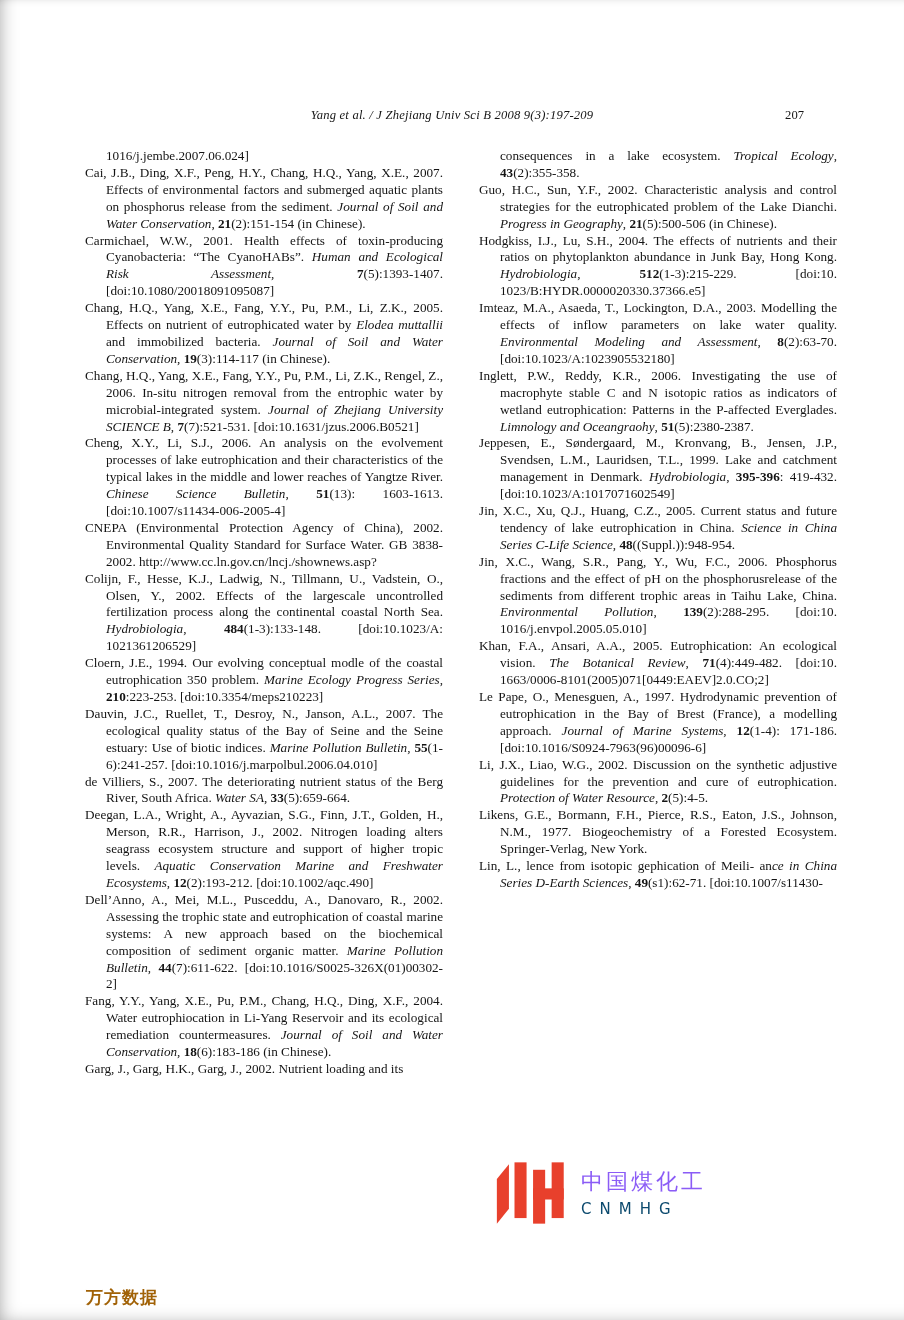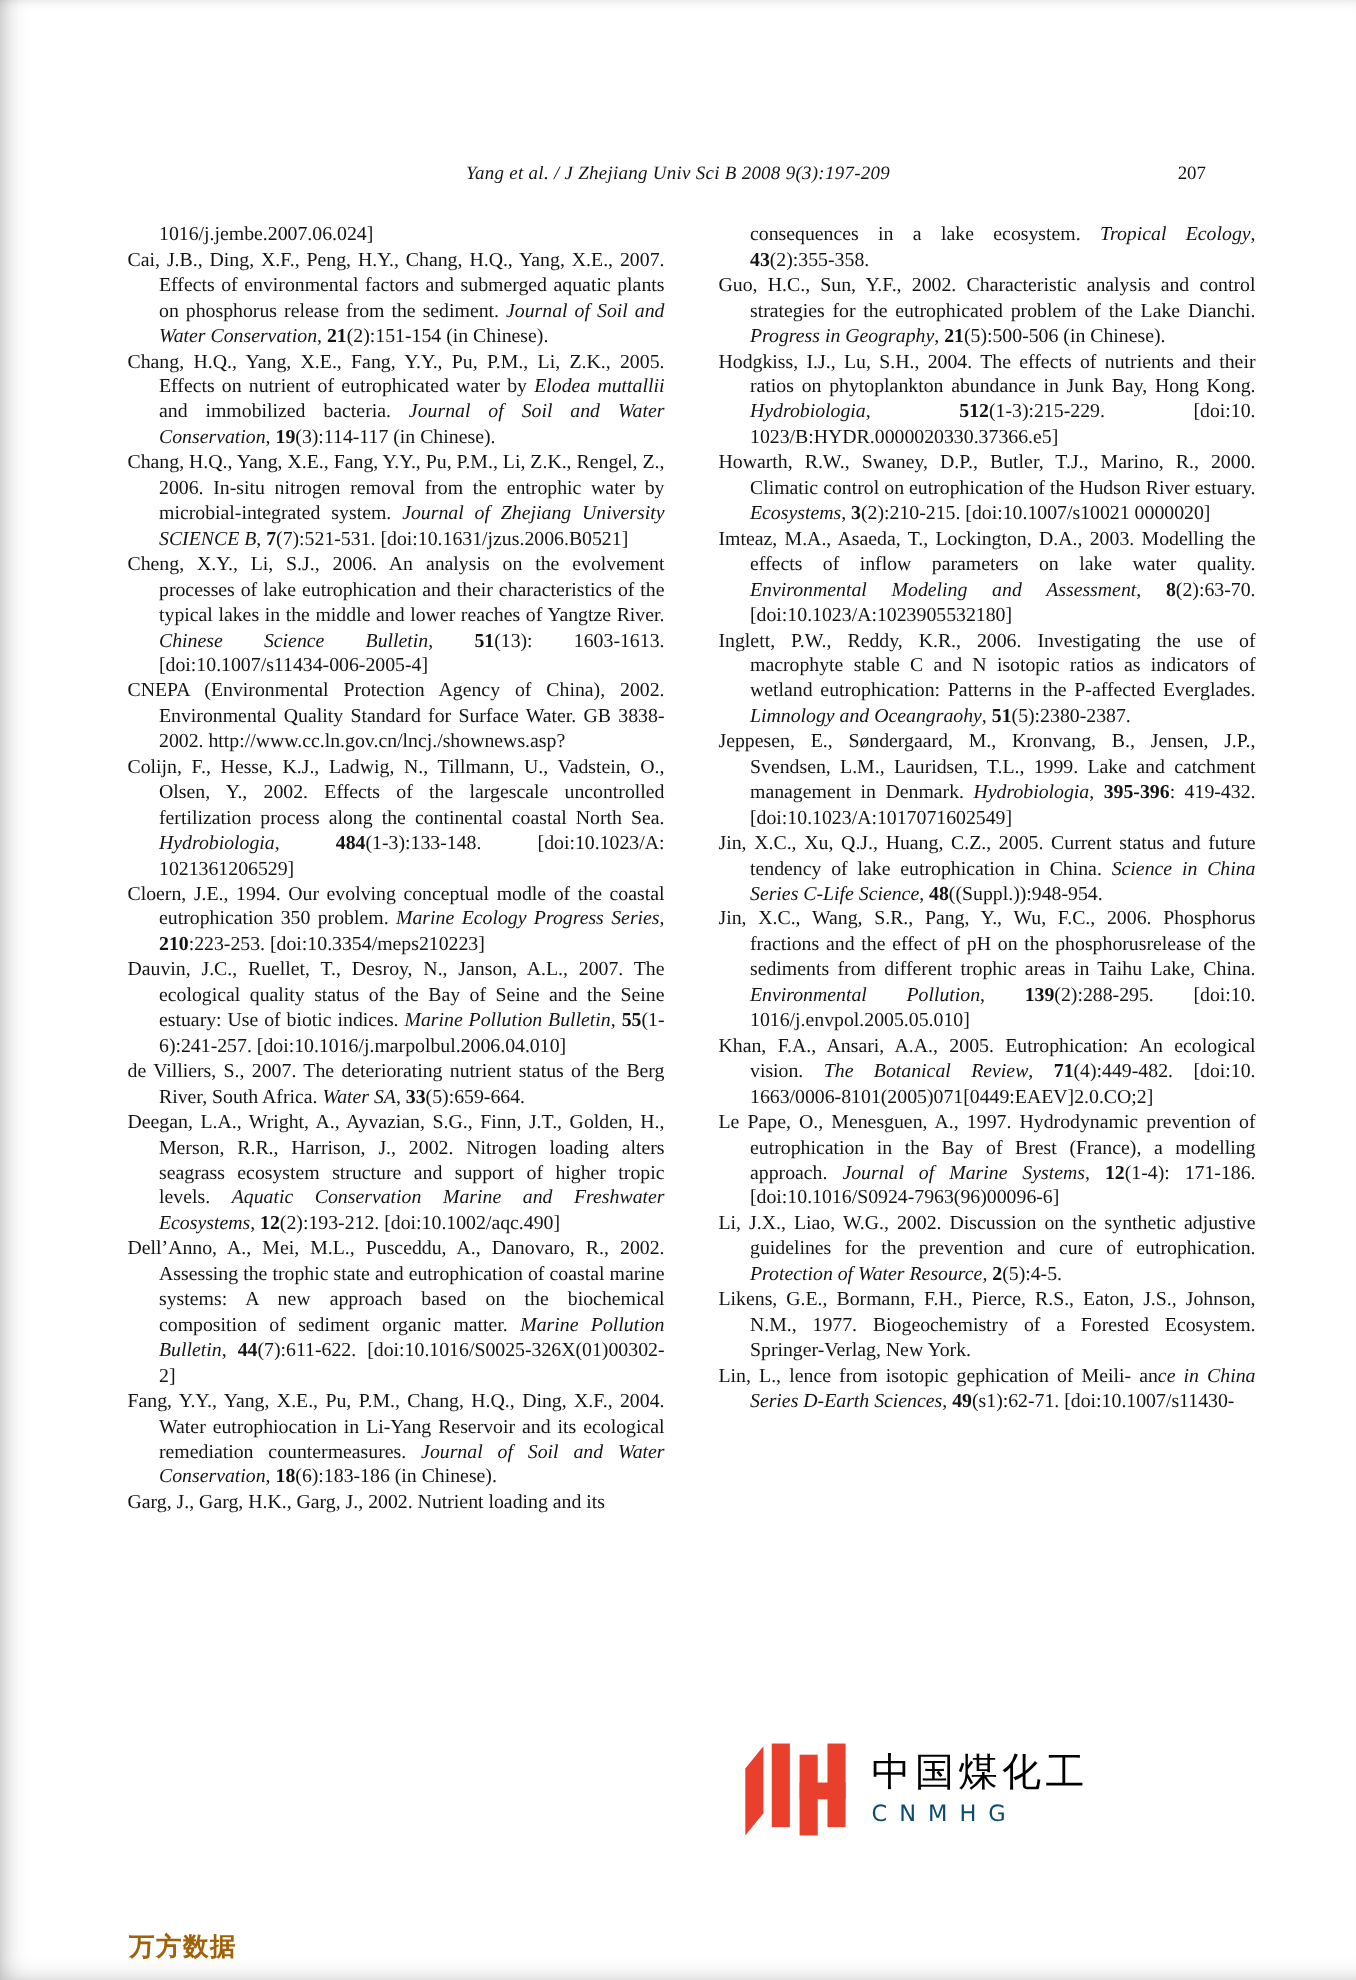--- a/index.html
+++ b/index.html
@@ -23,21 +23,21 @@
   .it{font-style:italic;}
   .bd{font-weight:bold;}
   .watermark{
     position:absolute;left:495px;top:1152px;width:224px;height:82px;
     background:#ffffff;display:flex;align-items:center;
   }
   .wm-logo{width:78px;height:70px;flex:0 0 auto;}
   .wm-text{margin-left:8px;display:flex;flex-direction:column;justify-content:center;}
   .wm-cn{
     font-family:"DejaVu Sans", sans-serif;
-    font-size:26px;color:#000000;letter-spacing:3px;font-weight:500;line-height:26px;white-space:nowrap;
+    font-size:22px;color:#8b5cf6;letter-spacing:3px;font-weight:500;line-height:26px;white-space:nowrap;
   }
   .wm-en{
     font-family:"DejaVu Sans", sans-serif;
     font-size:15px;color:#0c4a6e;letter-spacing:8px;margin-top:5px;line-height:18px;white-space:nowrap;
   }
   .wanfang{
     position:absolute;left:86px;top:1286px;
     font-family:"DejaVu Sans", sans-serif;
     font-size:17px;color:#a16207;font-weight:600;letter-spacing:1px;
   }
@@ -49,38 +49,38 @@
 
   <div class="header">
     <span class="running-title">Yang et al. / J Zhejiang Univ Sci B  2008 9(3):197-209</span>
     <span class="page-number">207</span>
   </div>
 
   <div class="columns">
     <div class="col" id="col-left">
         <p class="ref cont"><span>1016/j.jembe.2007.06.024]</span></p>
         <p class="ref"><span>Cai, J.B., Ding, X.F., Peng, H.Y., Chang, H.Q., Yang, X.E., 2007. Effects of environmental factors and submerged aquatic plants on phosphorus release from the sediment. </span><span class="it">Journal of Soil and Water Conservation</span><span>, </span><span class="bd">21</span><span>(2):151-154 (in Chinese).</span></p>
+        <p class="ref"><span>Carmichael, W.W., 2001. Health effects of toxin-producing Cyanobacteria: “The CyanoHABs”. </span><span class="it">Human and Ecological Risk Assessment</span><span>, </span><span class="bd">7</span><span>(5):1393-1407. [doi:10.1080/20018091095087]</span></p>
         <p class="ref"><span>Chang, H.Q., Yang, X.E., Fang, Y.Y., Pu, P.M., Li, Z.K., 2005. Effects on nutrient of eutrophicated water by </span><span class="it">Elodea muttallii</span><span> and immobilized bacteria. </span><span class="it">Journal of Soil and Water Conservation</span><span>, </span><span class="bd">19</span><span>(3):114-117 (in Chinese).</span></p>
         <p class="ref"><span>Chang, H.Q., Yang, X.E., Fang, Y.Y., Pu, P.M., Li, Z.K., Rengel, Z., 2006. In-situ nitrogen removal from the entrophic water by microbial-integrated system. </span><span class="it">Journal of Zhejiang University SCIENCE B</span><span>, </span><span class="bd">7</span><span>(7):521-531. [doi:10.1631/jzus.2006.B0521]</span></p>
         <p class="ref"><span>Cheng, X.Y., Li, S.J., 2006. An analysis on the evolvement processes of lake eutrophication and their characteristics of the typical lakes in the middle and lower reaches of Yangtze River. </span><span class="it">Chinese Science Bulletin</span><span>, </span><span class="bd">51</span><span>(13): 1603-1613. [doi:10.1007/s11434-006-2005-4]</span></p>
         <p class="ref"><span>CNEPA (Environmental Protection Agency of China), 2002. Environmental Quality Standard for Surface Water. GB 3838-2002. http://www.cc.ln.gov.cn/lncj./shownews.asp?</span></p>
         <p class="ref"><span>Colijn, F., Hesse, K.J., Ladwig, N., Tillmann, U., Vadstein, O., Olsen, Y., 2002. Effects of the largescale uncontrolled fertilization process along the continental coastal North Sea. </span><span class="it">Hydrobiologia</span><span>, </span><span class="bd">484</span><span>(1-3):133-148. [doi:10.1023/A: 1021361206529]</span></p>
         <p class="ref"><span>Cloern, J.E., 1994. Our evolving conceptual modle of the coastal eutrophication 350 problem. </span><span class="it">Marine Ecology Progress Series</span><span>, </span><span class="bd">210</span><span>:223-253. [doi:10.3354/meps210223]</span></p>
         <p class="ref"><span>Dauvin, J.C., Ruellet, T., Desroy, N., Janson, A.L., 2007. The ecological quality status of the Bay of Seine and the Seine estuary: Use of biotic indices. </span><span class="it">Marine Pollution Bulletin</span><span>, </span><span class="bd">55</span><span>(1-6):241-257. [doi:10.1016/j.marpolbul.2006.04.010]</span></p>
         <p class="ref"><span>de Villiers, S., 2007. The deteriorating nutrient status of the Berg River, South Africa. </span><span class="it">Water SA</span><span>, </span><span class="bd">33</span><span>(5):659-664.</span></p>
         <p class="ref"><span>Deegan, L.A., Wright, A., Ayvazian, S.G., Finn, J.T., Golden, H., Merson, R.R., Harrison, J., 2002. Nitrogen loading alters seagrass ecosystem structure and support of higher tropic levels. </span><span class="it">Aquatic Conservation Marine and Freshwater Ecosystems</span><span>, </span><span class="bd">12</span><span>(2):193-212. [doi:10.1002/aqc.490]</span></p>
         <p class="ref"><span>Dell’Anno, A., Mei, M.L., Pusceddu, A., Danovaro, R., 2002. Assessing the trophic state and eutrophication of coastal marine systems: A new approach based on the biochemical composition of sediment organic matter. </span><span class="it">Marine Pollution Bulletin</span><span>, </span><span class="bd">44</span><span>(7):611-622. [doi:10.1016/S0025-326X(01)00302-2]</span></p>
         <p class="ref"><span>Fang, Y.Y., Yang, X.E., Pu, P.M., Chang, H.Q., Ding, X.F., 2004. Water eutrophiocation in Li-Yang Reservoir and its ecological remediation countermeasures. </span><span class="it">Journal of Soil and Water Conservation</span><span>, </span><span class="bd">18</span><span>(6):183-186 (in Chinese).</span></p>
         <p class="ref"><span>Garg, J., Garg, H.K., Garg, J., 2002. Nutrient loading and its</span></p>
       </div>
     <div class="col" id="col-right">
         <p class="ref cont"><span>consequences in a lake ecosystem. </span><span class="it">Tropical Ecology</span><span>, </span><span class="bd">43</span><span>(2):355-358.</span></p>
         <p class="ref"><span>Guo, H.C., Sun, Y.F., 2002. Characteristic analysis and control strategies for the eutrophicated problem of the Lake Dianchi. </span><span class="it">Progress in Geography</span><span>, </span><span class="bd">21</span><span>(5):500-506 (in Chinese).</span></p>
         <p class="ref"><span>Hodgkiss, I.J., Lu, S.H., 2004. The effects of nutrients and their ratios on phytoplankton abundance in Junk Bay, Hong Kong. </span><span class="it">Hydrobiologia</span><span>, </span><span class="bd">512</span><span>(1-3):215-229. [doi:10. 1023/B:HYDR.0000020330.37366.e5]</span></p>
-        <p class="ref"><span>Howarth, R.W., Swaney, D.P., Butler, T.J., Marino, R., 2000. Climatic control on eutrophication of the Hudson River estuary. </span><span class="it">Ecosystems</span><span>, </span><span class="bd">3</span><span>(2):210-215. [doi:10.1007/s10021 0000020]</span></p>
         <p class="ref"><span>Imteaz, M.A., Asaeda, T., Lockington, D.A., 2003. Modelling the effects of inflow parameters on lake water quality. </span><span class="it">Environmental Modeling and Assessment</span><span>, </span><span class="bd">8</span><span>(2):63-70. [doi:10.1023/A:1023905532180]</span></p>
         <p class="ref"><span>Inglett, P.W., Reddy, K.R., 2006. Investigating the use of macrophyte stable C and N isotopic ratios as indicators of wetland eutrophication: Patterns in the P-affected Everglades. </span><span class="it">Limnology and Oceangraohy</span><span>, </span><span class="bd">51</span><span>(5):2380-2387.</span></p>
         <p class="ref"><span>Jeppesen, E., Søndergaard, M., Kronvang, B., Jensen, J.P., Svendsen, L.M., Lauridsen, T.L., 1999. Lake and catchment management in Denmark. </span><span class="it">Hydrobiologia</span><span>, </span><span class="bd">395-396</span><span>: 419-432. [doi:10.1023/A:1017071602549]</span></p>
         <p class="ref"><span>Jin, X.C., Xu, Q.J., Huang, C.Z., 2005. Current status and future tendency of lake eutrophication in China. </span><span class="it">Science in China Series C-Life Science</span><span>, </span><span class="bd">48</span><span>((Suppl.)):948-954.</span></p>
         <p class="ref"><span>Jin, X.C., Wang, S.R., Pang, Y., Wu, F.C., 2006. Phosphorus fractions and the effect of pH on the phosphorusrelease of the sediments from different trophic areas in Taihu Lake, China. </span><span class="it">Environmental Pollution</span><span>, </span><span class="bd">139</span><span>(2):288-295. [doi:10. 1016/j.envpol.2005.05.010]</span></p>
         <p class="ref"><span>Khan, F.A., Ansari, A.A., 2005. Eutrophication: An ecological vision. </span><span class="it">The Botanical Review</span><span>, </span><span class="bd">71</span><span>(4):449-482. [doi:10. 1663/0006-8101(2005)071[0449:EAEV]2.0.CO;2]</span></p>
         <p class="ref"><span>Le Pape, O., Menesguen, A., 1997. Hydrodynamic prevention of eutrophication in the Bay of Brest (France), a modelling approach. </span><span class="it">Journal of Marine Systems</span><span>, </span><span class="bd">12</span><span>(1-4): 171-186. [doi:10.1016/S0924-7963(96)00096-6]</span></p>
         <p class="ref"><span>Li, J.X., Liao, W.G., 2002. Discussion on the synthetic adjustive guidelines for the prevention and cure of eutrophication. </span><span class="it">Protection of Water Resource</span><span>, </span><span class="bd">2</span><span>(5):4-5.</span></p>
         <p class="ref"><span>Likens, G.E., Bormann, F.H., Pierce, R.S., Eaton, J.S., Johnson, N.M., 1977. Biogeochemistry of a Forested Ecosystem. Springer-Verlag, New York.</span></p>
         <p class="ref"><span>Lin, L., </span><span>lence from isotopic ge</span><span>phication of Meili- an</span><span class="it">ce in China Series D-Earth Sciences</span><span>, </span><span class="bd">49</span><span>(s1):62-71. [doi:10.1007/s11430-</span></p>

